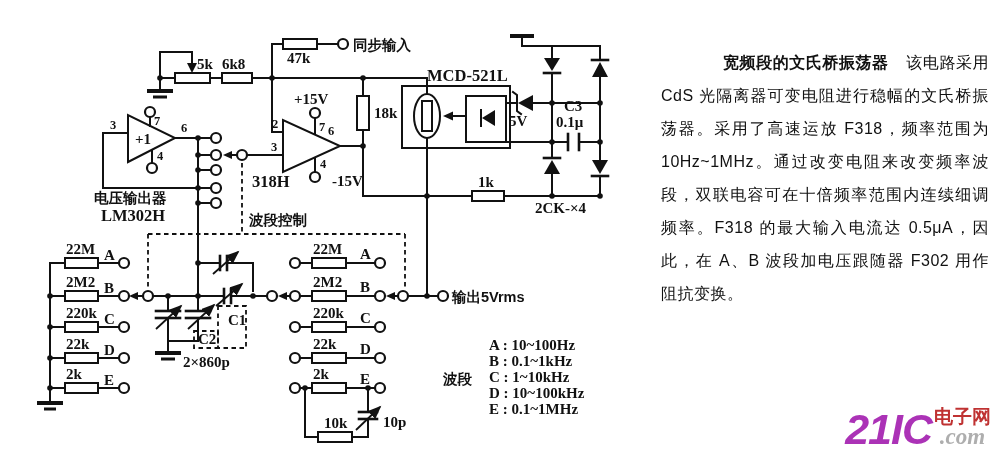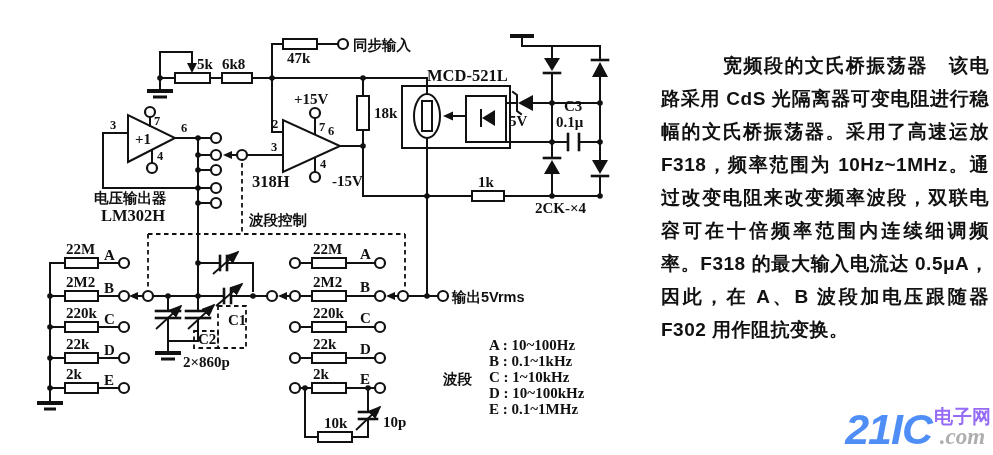--- a/index.html
+++ b/index.html
@@ -15,28 +15,28 @@
   .dash{stroke:#111;stroke-width:1.8;fill:none;stroke-dasharray:4.5 3.5;}
   .gnd1{stroke:#111;stroke-width:4;}
   .gnd2{stroke:#111;stroke-width:3;}
   text{fill:#111;}
   .lv{font:bold 15px "Liberation Serif", serif;}
   .lp{font:bold 12.5px "Liberation Serif", serif;}
   .lt{font:bold 16.5px "Liberation Serif", serif;}
   .lc{font:bold 14.5px "Liberation Sans", sans-serif;}
   
   .article{position:absolute;left:661px;top:30px;width:328px;
-           font-size:19px;line-height:33px;font-weight:700;
+           font-size:16px;line-height:33px;font-weight:400;
            text-align:justify;text-indent:62px;letter-spacing:.5px;}
   .article b{margin-right:1.1em;}
   
   .logo{position:absolute;right:2px;bottom:8px;display:flex;align-items:flex-end;opacity:.9;}
-  .logo .brand{font:italic 900 43px "Liberation Sans", sans-serif;color:#3b82f6;letter-spacing:-1px;line-height:36px;}
+  .logo .brand{font:italic 900 43px "Liberation Sans", sans-serif;color:#a21caf;letter-spacing:-1px;line-height:36px;}
   .logo .stack{display:flex;flex-direction:column;margin-left:2px;}
-  .logo .site{font:bold 19px "Liberation Sans", sans-serif;color:#8b5cf6;line-height:19px;}
+  .logo .site{font:bold 19px "Liberation Sans", sans-serif;color:#b91c1c;line-height:19px;}
   .logo .suffix{font:italic 900 23px "Liberation Serif", serif;color:#a6a6a6;line-height:21px;text-align:center;}
 </style>
 </head>
 <body>
 
 <div class="page">
 
   <svg class="schematic" width="660" height="455" viewBox="0 0 660 455">
     <defs>
       <marker id="ah" markerWidth="9" markerHeight="8" refX="6.5" refY="3" orient="auto">

